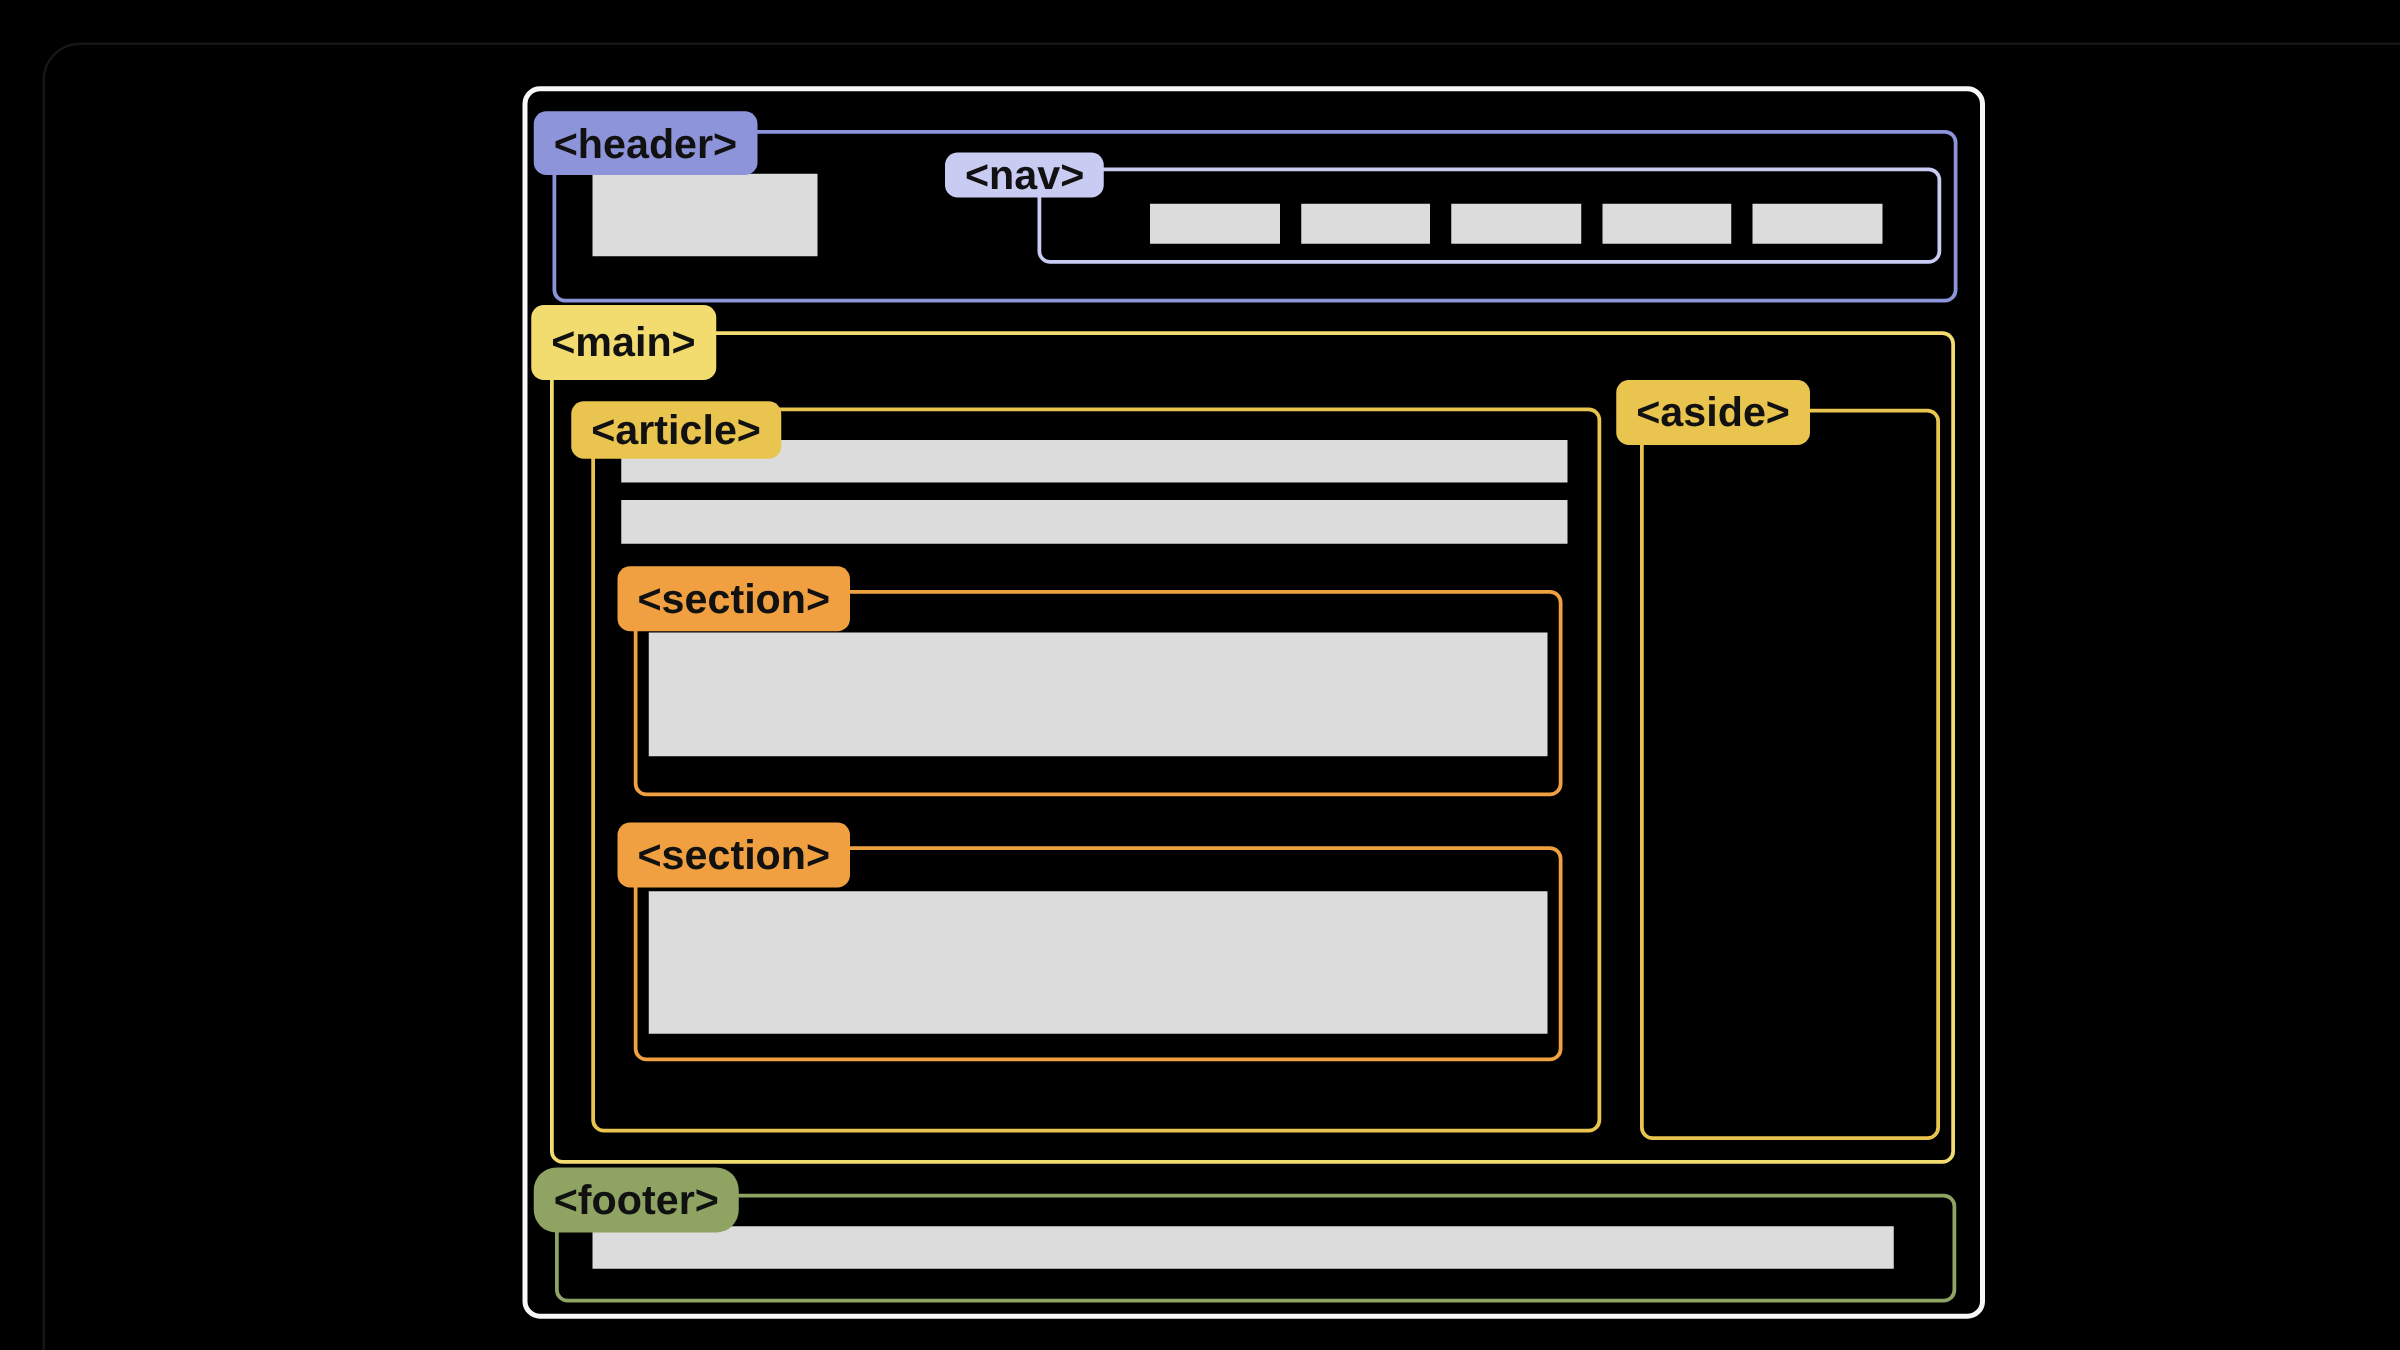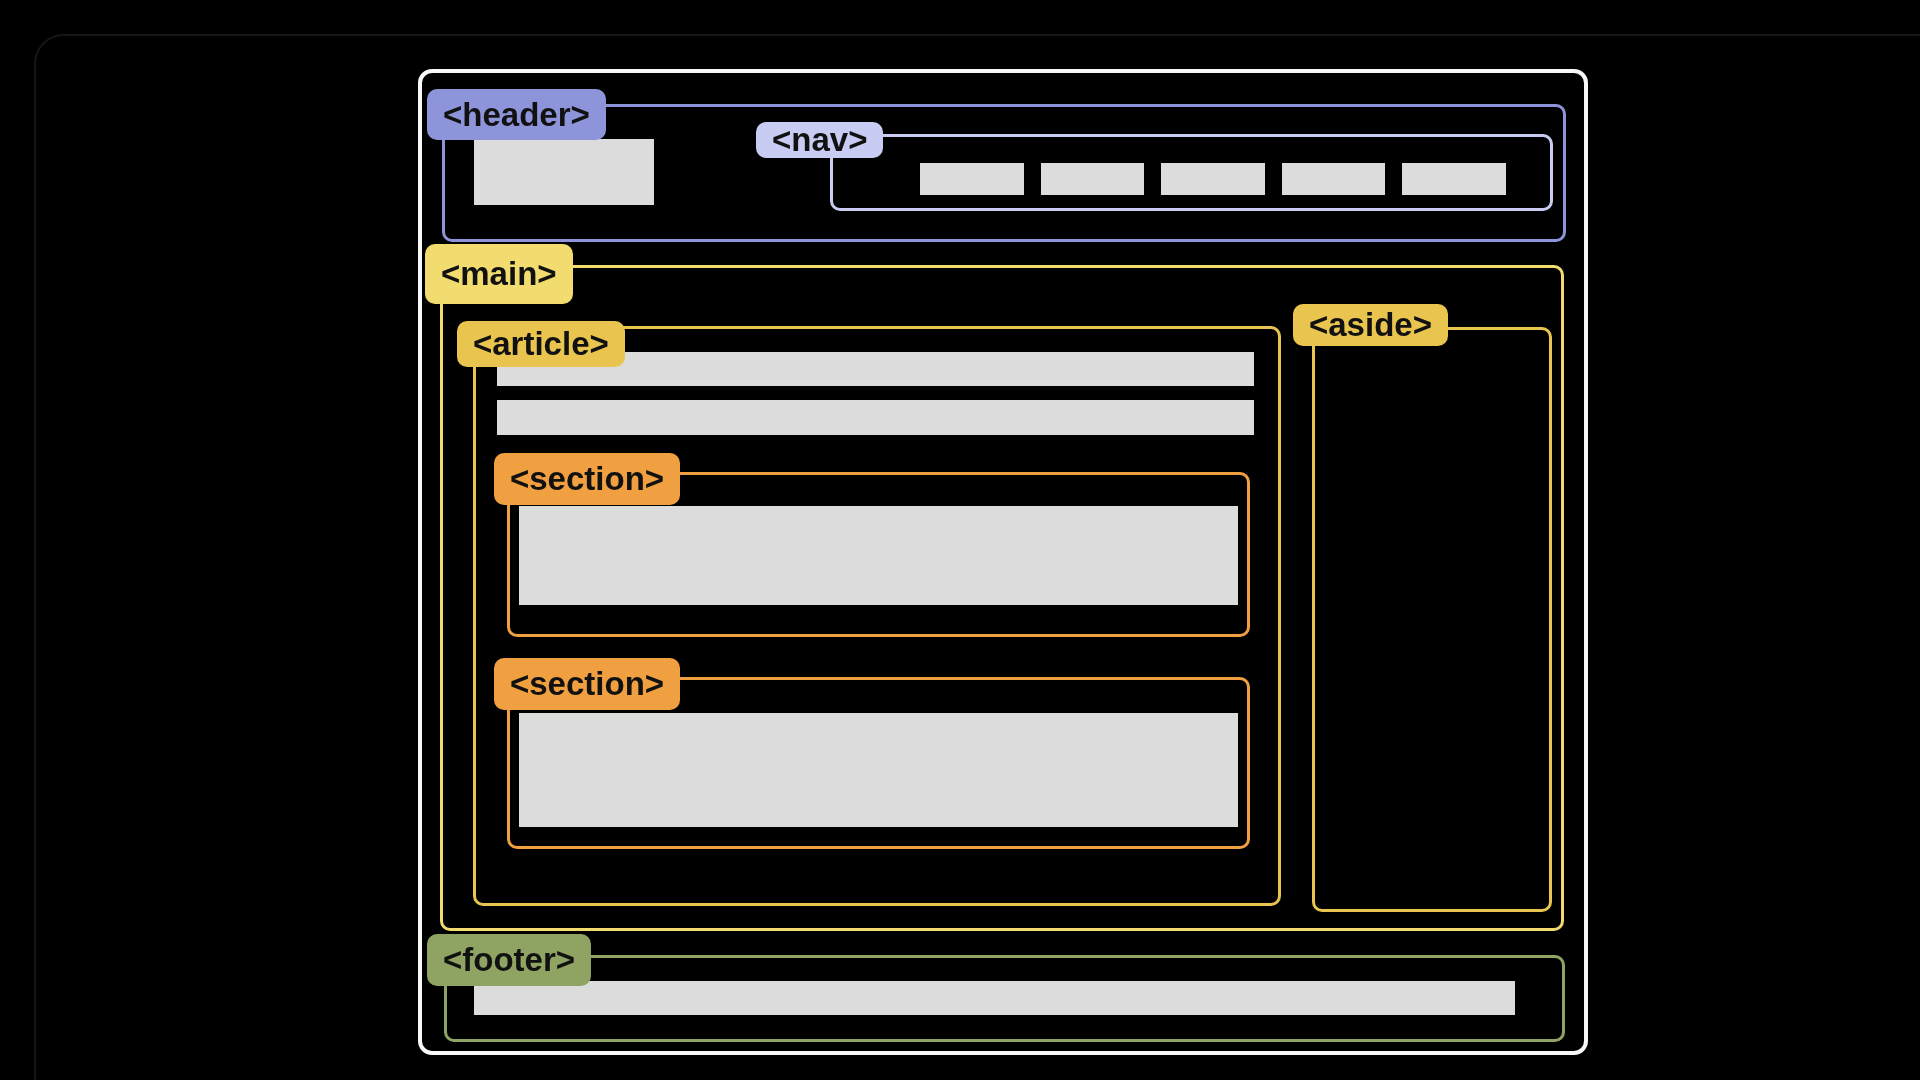--- a/index.html
+++ b/index.html
@@ -26,22 +26,22 @@
 
   .chip{position:absolute;z-index:5;display:flex;align-items:center;justify-content:center;
         padding:0 16px;border-radius:10px;font-weight:bold;font-size:33px;
         color:var(--c-label-text);white-space:pre;}
   .chip-header {left:395px;top:57px;height:51px;background:var(--c-header);}
   .chip-nav    {left:724px;top:90px;height:36px;background:var(--c-nav);}
   .chip-main   {left:393px;top:212px;height:60px;background:var(--c-main);}
   .chip-article{left:425px;top:289px;height:46px;background:var(--c-article);}
   .chip-section1{left:462px;top:421px;height:52px;background:var(--c-section);}
   .chip-section2{left:462px;top:626px;height:52px;background:var(--c-section);}
-  .chip-aside  {left:1261px;top:272px;height:42px;background:var(--c-aside);}
-  .chip-footer {left:395px;top:902px;height:52px;background:var(--c-footer);}
+  .chip-aside  {left:1261px;top:272px;height:52px;background:var(--c-aside);}
+  .chip-footer {left:395px;top:902px;height:52px;background:var(--c-footer);border-radius:18px;}
 
   .ph{position:absolute;background:var(--c-placeholder);}
   .logo-ph   {left:442px;top:107px;width:180px;height:66px;}
   .navrow{position:absolute;left:872px;top:115px;width:618px;height:48px;display:flex;gap:17px;z-index:2;}
   .navrow .ph-item{flex:1;background:var(--c-placeholder);}
   .bar1-ph   {left:465px;top:320px;width:757px;height:34px;}
   .bar2-ph   {left:465px;top:368px;width:757px;height:35px;}
   .sec1-ph   {left:487px;top:474px;width:719px;height:99px;}
   .sec2-ph   {left:487px;top:681px;width:719px;height:114px;}
   .footer-ph {left:442px;top:949px;width:1041px;height:34px;}

